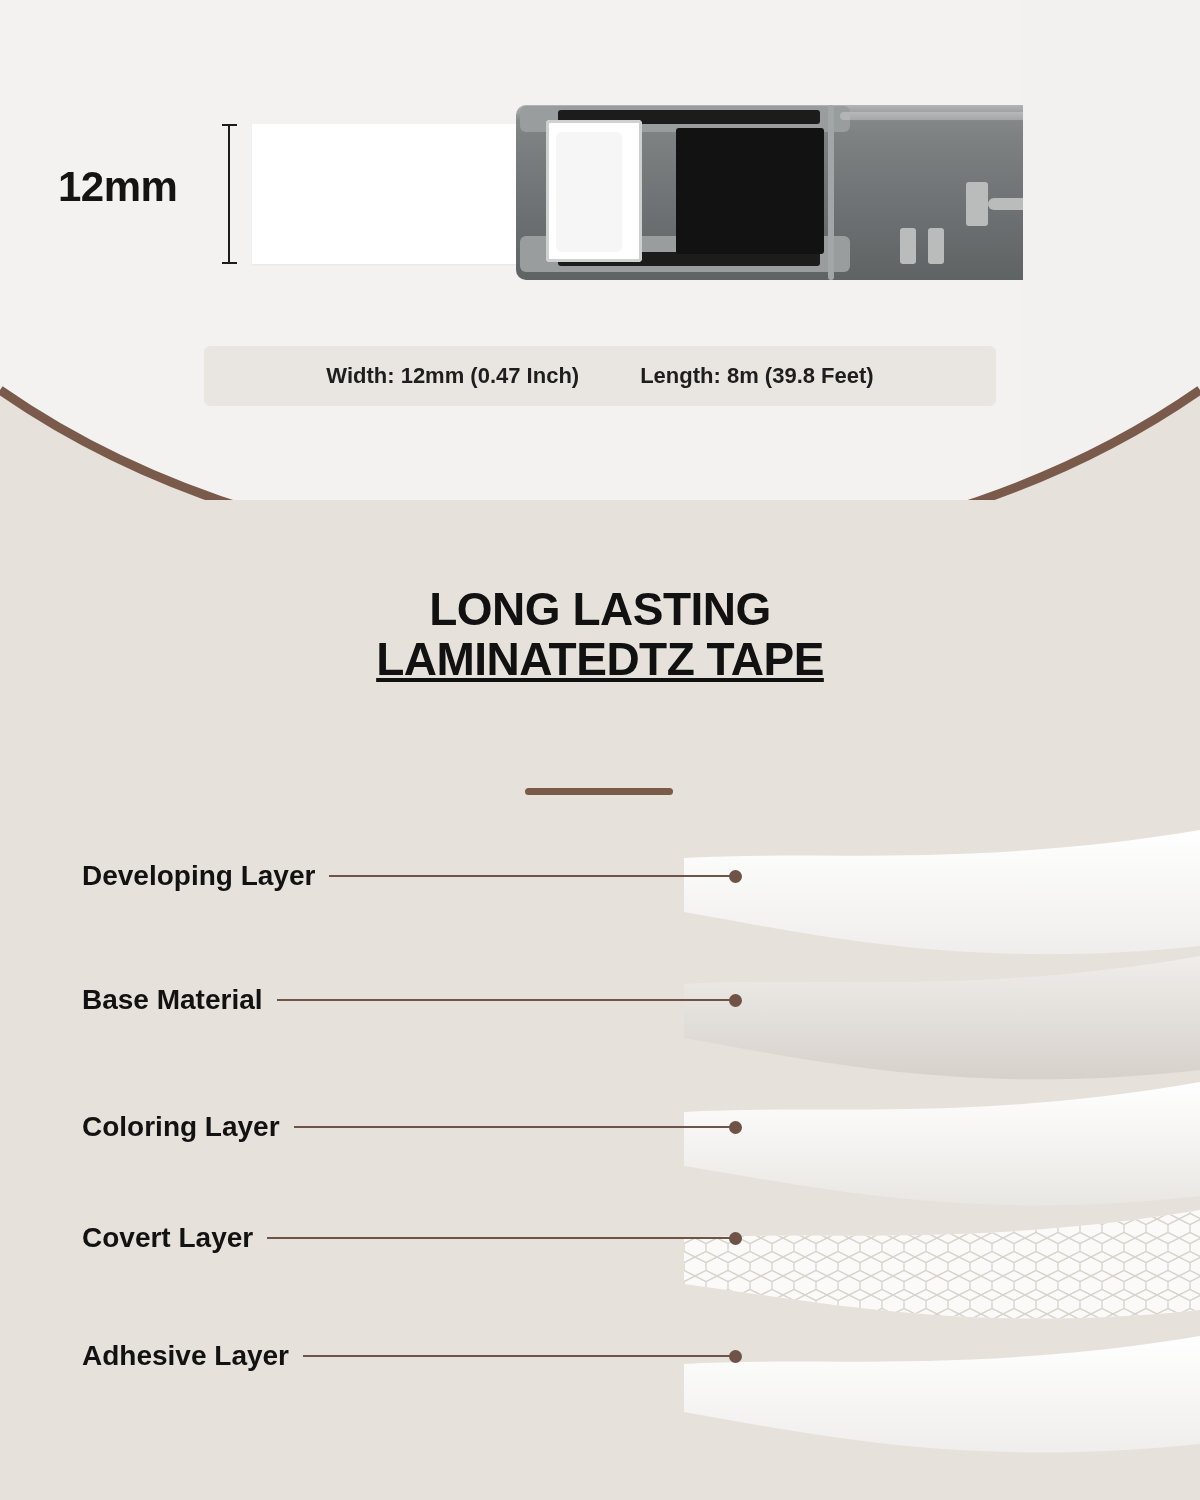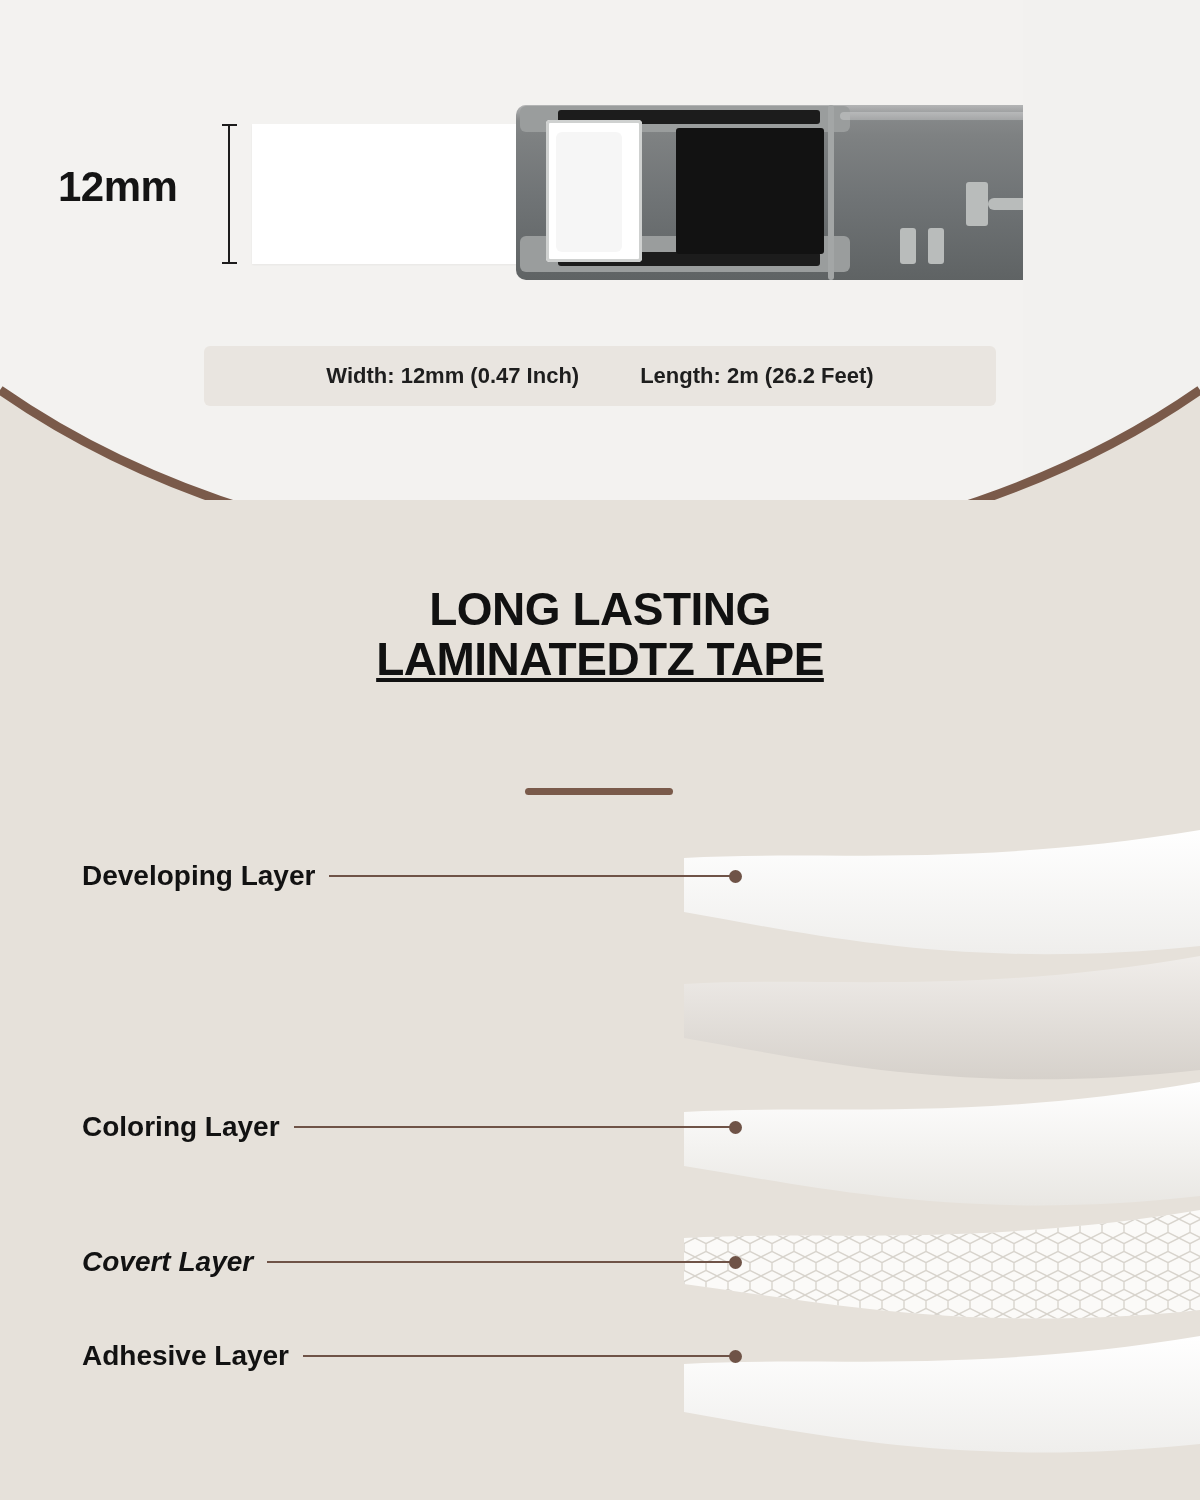--- a/index.html
+++ b/index.html
@@ -302,21 +302,21 @@
     height: 13px;
     border-radius: 50%;
     background: #6f5347;
     flex: 0 0 auto;
     margin-left: -1px;
   }
 
   .row-0 { top: 26px; }
   .row-1 { top: 150px; }
   .row-2 { top: 277px; justify-content: space-between; }
-  .row-3 { top: 412px; font-style: italic; }
+  .row-3 { top: 388px; }
   .row-4 { top: 506px; }
 
   .sheets {
     position: absolute;
     left: 640px;
     top: 320px;
     width: 560px;
     height: 640px;
   }
 </style>
@@ -347,21 +347,21 @@
 
     <div class="measure">
       <div class="cap-top"></div>
       <div class="bar"></div>
       <div class="cap-bot"></div>
     </div>
     <div class="measure-label">12mm</div>
 
     <div class="spec-pill">
       <div class="spec-item">Width: 12mm (0.47 Inch)</div>
-      <div class="spec-item">Length: 2m (26.2 Feet)</div>
+      <div class="spec-item">Length: 8m (39.8 Feet)</div>
     </div>
   </div>
 
   <svg class="curve-band" viewBox="0 0 1200 220" preserveAspectRatio="none">
     <path d="M0,30 C330,260 870,260 1200,30 L1200,220 L0,220 Z" fill="#e6e1da"></path>
     <path d="M0,30 C330,260 870,260 1200,30" fill="none" stroke="#7a5a4a" stroke-width="9"></path>
   </svg>
 
   <div class="bottom-section">
 
@@ -404,20 +404,25 @@
     </svg>
 
     <div class="layers">
 
       <div class="layer-row row-0">
         <span class="layer-label">Developing Layer</span>
         <span class="leader"></span>
         <span class="dot"></span>
       </div>
 
+      <div class="layer-row row-1">
+        <span class="layer-label">Base Material</span>
+        <span class="leader"></span>
+        <span class="dot"></span>
+      </div>
 
       <div class="layer-row row-2">
         <span class="layer-label">Coloring Layer</span>
         <span class="leader"></span>
         <span class="dot"></span>
       </div>
 
       <div class="layer-row row-3">
         <span class="layer-label">Covert Layer</span>
         <span class="leader"></span>

